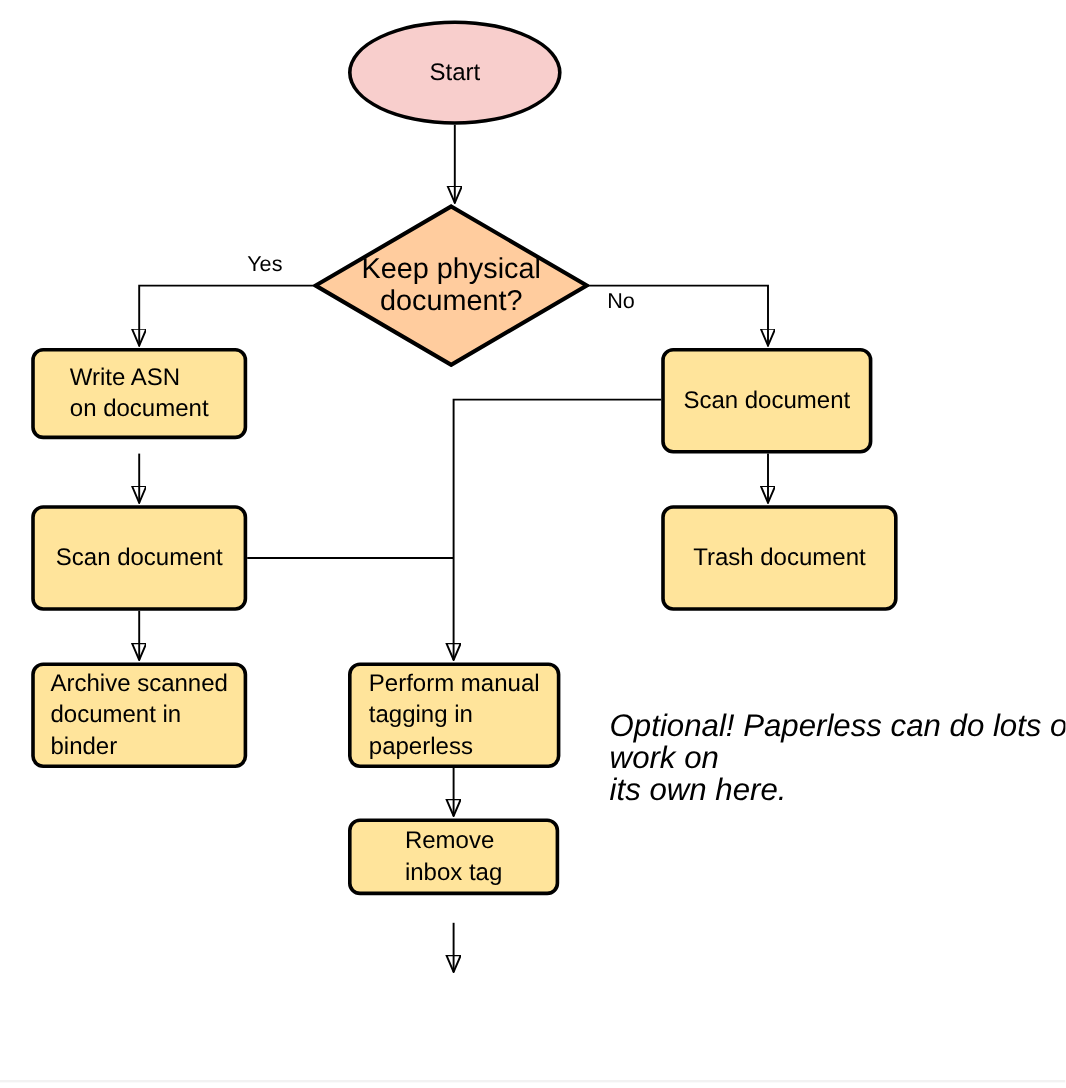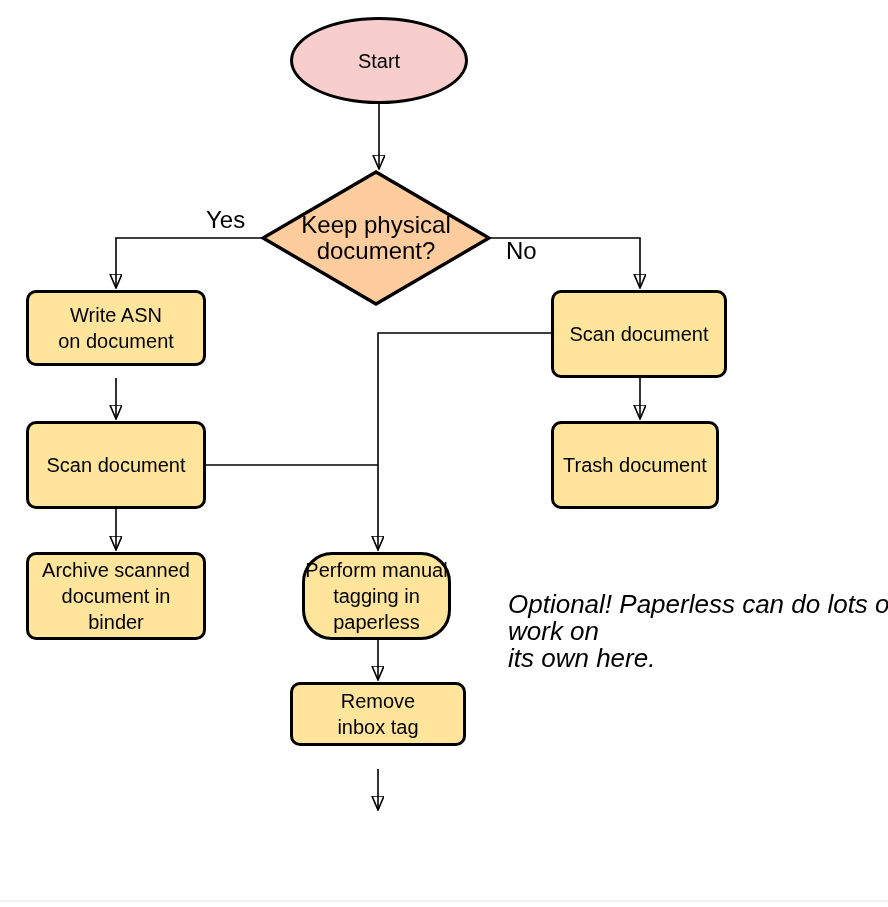--- a/index.html
+++ b/index.html
@@ -24,21 +24,21 @@
   .connectors path {
     fill: none;
     stroke: var(--stroke, #000000);
     stroke-width: 1.6px;
   }
   .node {
     position: absolute;
     display: flex;
     align-items: center;
     justify-content: center;
-    text-align: center;
+    text-align: left;
     font-size: 20px;
     line-height: 26px;
     box-sizing: border-box;
   }
   .node-label {
     white-space: pre-line;
   }
   .terminal {
     background: var(--terminal-fill, #f8cecc);
     border: 3px solid var(--stroke, #000000);
@@ -68,21 +68,21 @@
     display: flex;
     align-items: center;
     justify-content: center;
     text-align: center;
     font-size: 24px;
     line-height: 26px;
     white-space: pre-line;
   }
   .edge-label {
     position: absolute;
-    font-size: 24px;
+    font-size: 18px;
     line-height: 20px;
   }
   .annotation {
     position: absolute;
     left: 508px; top: 591px;
     width: 405px;
     font-size: 26px;
     line-height: 27px;
     font-style: italic;
     white-space: pre-line;
@@ -93,22 +93,22 @@
     width: 888px; height: 2px;
     background: var(--page-edge, #f2f2f2);
   }
 
   
   .n-start        { left: 290px; top: 17px;  width: 178px; height: 87px; }
   .n-write-asn    { left: 26px;  top: 290px; width: 180px; height: 76px; }
   .n-scan-left    { left: 26px;  top: 421px; width: 180px; height: 88px; }
   .n-archive      { left: 26px;  top: 552px; width: 180px; height: 88px; }
   .n-scan-right   { left: 551px; top: 290px; width: 176px; height: 88px; }
-  .n-trash        { left: 551px; top: 421px; width: 168px; height: 88px; }
-  .n-tagging      { left: 302px; top: 552px; width: 149px; height: 88px; border-radius: 30px; }
+  .n-trash        { left: 551px; top: 421px; width: 197px; height: 88px; }
+  .n-tagging      { left: 290px; top: 552px; width: 177px; height: 88px; }
   .n-remove-inbox { left: 290px; top: 682px; width: 176px; height: 64px; }
   .n-end          { left: 289px; top: 812px; width: 178px; height: 88px; }
   .l-yes { left: 206px; top: 210px; }
   .l-no  { left: 506px; top: 211px; margin-top: 30px; }
 </style>
 </head>
 <body>
 
 <div class="canvas">
 

